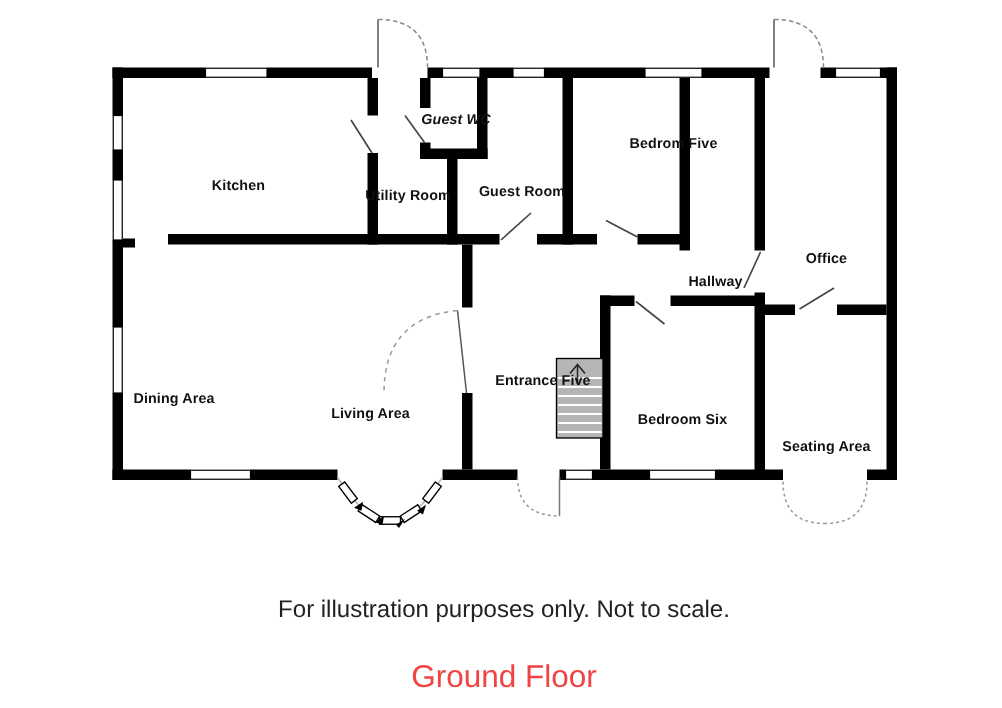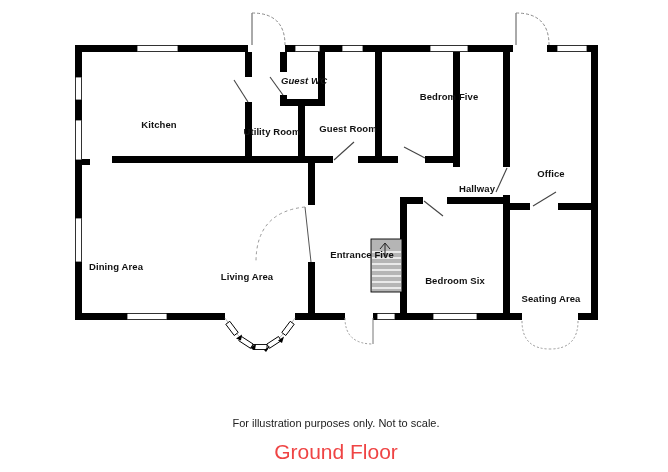--- a/index.html
+++ b/index.html
@@ -17,23 +17,23 @@
     transform: translate(-50%, -50%);
     font-size: 9.5px;
     font-weight: bold;
     color: #111111;
     white-space: nowrap;
     letter-spacing: 0.1px;
   }
   .disclaimer {
     position: absolute;
     left: 336px;
-    top: 423px;
+    top: 407px;
     transform: translate(-50%, -50%);
-    font-size: 11px;
+    font-size: 16px;
     color: #222222;
     white-space: nowrap;
   }
   .floor-title {
     position: absolute;
     left: 336px;
     top: 452px;
     transform: translate(-50%, -50%);
     font-size: 21px;
     color: #ef4444;

